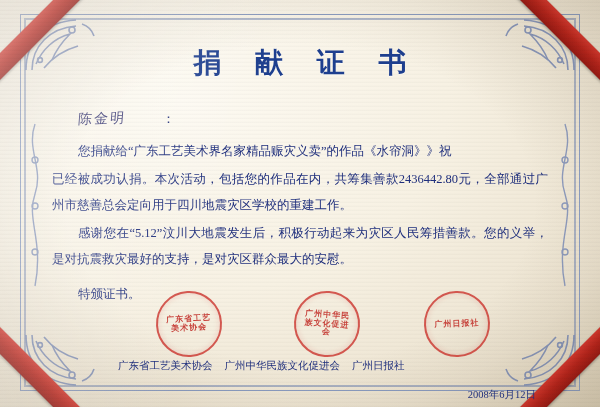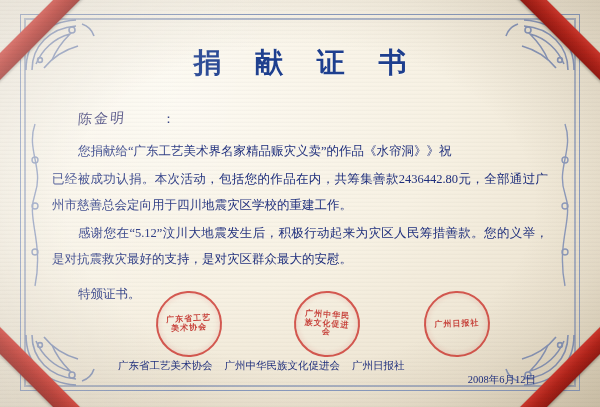--- a/index.html
+++ b/index.html
@@ -199,21 +199,21 @@
   .org {
     white-space: nowrap;
   }
   .org-1 { margin-left: 66px; }
   .org-2 { margin-left: 6px; }
   .org-3 { margin-left: 6px; }
 
   .date-line {
     position: absolute;
     right: 64px;
-    bottom: 20px;
+    bottom: 5px;
     color: #1f2f7d;
     font-size: 10.5px;
     z-index: 8;
   }
 
   .scan-noise {
     position: absolute;
     inset: 0;
     z-index: 9;
     pointer-events: none;

